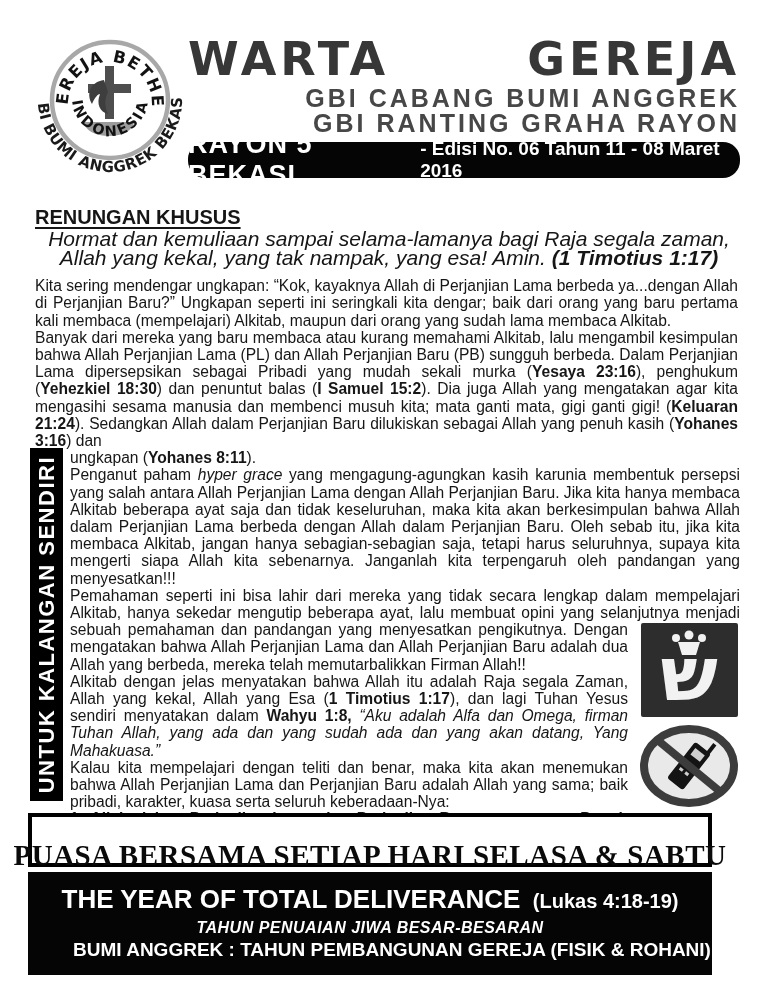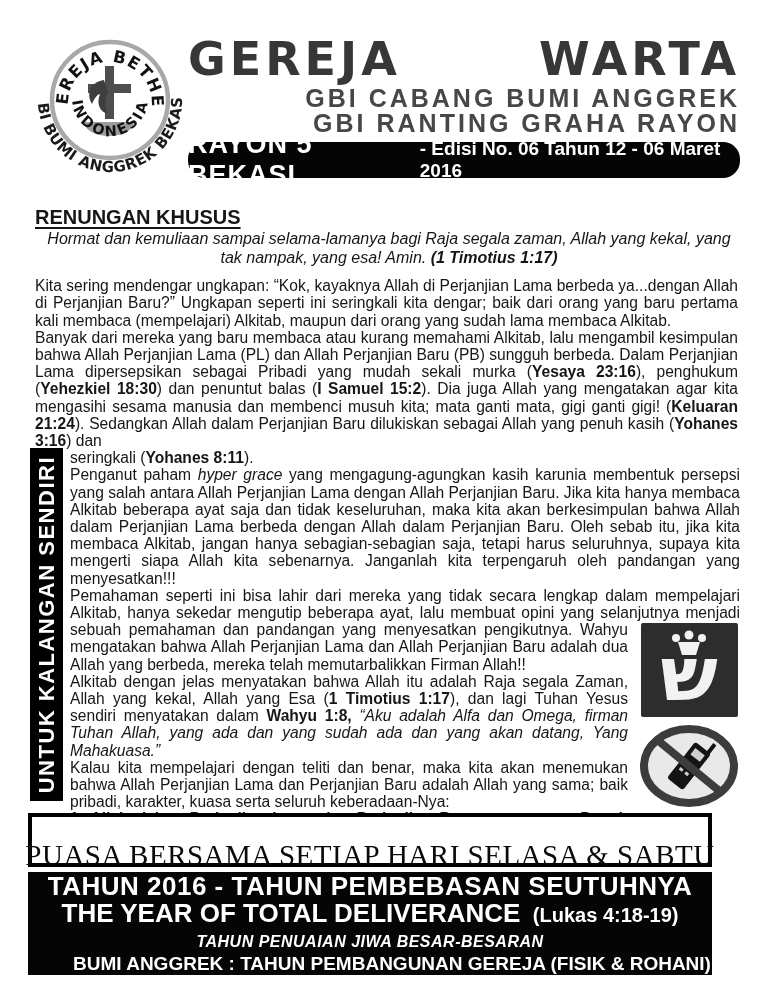--- a/index.html
+++ b/index.html
@@ -20,41 +20,41 @@
       align-items:center;justify-content:center;gap:10px;border-radius:17px;}
   .issue-primary{font-size:27px;font-weight:700;letter-spacing:1px;}
   .issue-secondary{font-size:19px;font-weight:700;}
 
   
   .article{position:absolute;left:0;top:12px;width:768px;height:1004px;
       font-size:15.6px;line-height:17.2px;color:#161616;z-index:1;}
   .section-label{display:inline-block;margin:194px 0 0 35px;font-size:20px;font-weight:800;
       line-height:22px;text-decoration:underline;text-decoration-thickness:2px;text-underline-offset:3px;}
   .article-title{font-size:35px;font-weight:800;text-align:center;line-height:38px;margin:1px 30px 0 35px;}
-  .quote{font-style:italic;text-align:center;font-size:16px;line-height:18.6px;margin:2px 26px 0 36px;}
+  .quote{font-style:italic;text-align:center;font-size:21px;line-height:18.6px;margin:2px 26px 0 36px;}
   p{margin:0;text-align:justify;}
   .top-block{margin:10px 30px 0 35px;}
   .main-block{margin:0 28px 0 70px;}
   .b{font-weight:700;}
   .i{font-style:italic;}
 
   .v-banner{position:absolute;left:30px;top:448px;width:33px;height:353px;background:#000;
       display:flex;align-items:center;justify-content:center;z-index:2;}
   .v-banner span{writing-mode:vertical-rl;text-orientation:mixed;transform:rotate(180deg);
       color:#fff;font-weight:700;font-size:22px;letter-spacing:1.5px;white-space:nowrap;}
 
   .side-figs{float:right;width:102px;margin:2px 0 4px 10px;display:flex;flex-direction:column;
       gap:8px;align-items:center;}
   .side-figs svg{display:block;}
 
   
   .fast-box{position:absolute;left:28px;top:813px;width:684px;height:54px;background:#fff;
       border:4px solid #000;box-sizing:border-box;display:flex;align-items:center;
       justify-content:center;z-index:3;}
-  .fast-box span{font-family:"Liberation Serif",serif;font-weight:400;font-size:29px;
+  .fast-box span{font-family:"Liberation Serif",serif;font-weight:700;font-size:29px;
       letter-spacing:0.5px;color:#0a0a0a;white-space:nowrap;margin-top:30px;}
   .year-box{position:absolute;left:28px;top:872px;width:684px;height:103px;background:#050505;
       color:#fff;display:flex;flex-direction:column;justify-content:center;align-items:center;
       z-index:3;text-align:center;}
   .year-l1{font-size:26px;font-weight:800;letter-spacing:0.5px;line-height:27px;}
   .year-l2{font-weight:800;line-height:27px;}
   .year-l2-main{font-size:26px;}
   .year-l2-ref{font-size:20px;margin-left:8px;}
   .year-l3{font-size:16px;font-style:italic;font-weight:700;line-height:23px;letter-spacing:0.5px;}
   .year-l4{font-size:19px;font-weight:800;line-height:22px;margin-left:44px;}
@@ -82,43 +82,43 @@
       <text font-family="DejaVu Sans, sans-serif" font-size="14.5" font-weight="bold" fill="#121212" letter-spacing="2.5">
         <textPath href="#arcBot" startOffset="50%" text-anchor="middle">INDONESIA</textPath>
       </text>
       <text font-family="DejaVu Sans, sans-serif" font-size="15" font-weight="bold" fill="#1a1a1a" letter-spacing="0.5">
         <textPath href="#arcOut" startOffset="50%" text-anchor="middle">GBI BUMI ANGGREK BEKASI</textPath>
       </text>
     </svg>
 
     <div class="mast-right">
       <div class="mast-title">
+        <span>WARTA</span>
         <span>GEREJA</span>
-        <span>WARTA</span>
       </div>
       <div class="mast-sub mast-sub1">GBI CABANG BUMI ANGGREK</div>
       <div class="mast-sub mast-sub2">GBI RANTING GRAHA RAYON</div>
       <div class="issue-bar">
         <span class="issue-primary">RAYON 5 BEKASI</span>
-        <span class="issue-secondary">- Edisi No. 06 Tahun 12 - 06 Maret 2016</span>
+        <span class="issue-secondary">- Edisi No. 06 Tahun 11 - 08 Maret 2016</span>
       </div>
     </div>
   </header>
 
   <article class="article">
     <span class="section-label">RENUNGAN KHUSUS</span>
     <p class="quote"><span>Hormat dan kemuliaan sampai selama-lamanya bagi Raja segala zaman, Allah yang kekal, yang tak nampak, yang esa! Amin. </span><span class="b">(1 Timotius 1:17)</span></p>
 
     <div class="top-block">
       <p><span>Kita sering mendengar ungkapan: “Kok, kayaknya Allah di Perjanjian Lama berbeda ya...dengan Allah di Perjanjian Baru?” Ungkapan seperti ini  seringkali kita dengar; baik dari orang yang baru pertama kali membaca (mempelajari) Alkitab, maupun dari orang yang sudah lama membaca Alkitab.</span></p>
       <p><span>Banyak dari mereka yang baru membaca atau kurang memahami Alkitab, lalu mengambil kesimpulan bahwa Allah Perjanjian Lama (PL) dan Allah Perjanjian Baru (PB) sungguh berbeda. Dalam Perjanjian Lama dipersepsikan sebagai Pribadi yang mudah sekali murka (</span><span class="b">Yesaya 23:16</span><span>), penghukum (</span><span class="b">Yehezkiel 18:30</span><span>) dan penuntut balas (</span><span class="b">I Samuel 15:2</span><span>). Dia juga Allah yang mengatakan agar kita mengasihi sesama manusia dan membenci musuh kita; mata ganti mata, gigi ganti gigi! (</span><span class="b">Keluaran 21:24</span><span>). Sedangkan Allah dalam Perjanjian Baru  dilukiskan sebagai Allah yang penuh kasih (</span><span class="b">Yohanes 3:16</span><span>) dan</span></p>
     </div>
 
     <div class="main-block">
-      <p><span>seringkali (</span><span class="b">Yohanes 8:11</span><span>).</span></p>
+      <p><span>ungkapan (</span><span class="b">Yohanes 8:11</span><span>).</span></p>
       <p><span>Penganut paham </span><span class="i">hyper grace</span><span> yang mengagung-agungkan kasih karunia membentuk  persepsi yang salah antara Allah Perjanjian Lama dengan Allah Perjanjian Baru. Jika kita hanya membaca Alkitab beberapa ayat saja dan tidak keseluruhan, maka kita akan berkesimpulan bahwa Allah dalam Perjanjian Lama berbeda dengan Allah dalam Perjanjian Baru. Oleh sebab itu, jika kita membaca Alkitab, jangan hanya sebagian-sebagian saja, tetapi harus seluruhnya, supaya kita mengerti siapa Allah kita sebenarnya. Janganlah kita terpengaruh oleh pandangan yang menyesatkan!!!</span></p>
       <p><span>Pemahaman seperti ini bisa lahir dari mereka yang tidak secara lengkap dalam mempelajari Alkitab, hanya sekedar mengutip beberapa ayat, lalu membuat opini yang selanjutnya menjadi sebuah pemahaman dan pandangan yang menyesatkan pengikutnya. </span>
   <span class="side-figs">
     <svg width="97" height="94" viewBox="0 0 97 94">
       <rect width="97" height="94" rx="2" fill="#2d2d2d"></rect>
       <text x="48" y="78" font-size="76" font-weight="bold" fill="#f2f2f2" text-anchor="middle" font-family="DejaVu Sans, sans-serif">ש</text>
       <g fill="#f2f2f2">
         <circle cx="48" cy="12" r="4.5"></circle>
         <circle cx="35" cy="15" r="4"></circle>
         <circle cx="61" cy="15" r="4"></circle>
@@ -132,37 +132,36 @@
         <rect x="41" y="18" width="20" height="46" rx="3" fill="#141414"></rect>
         <rect x="45" y="23" width="12" height="8" fill="#cfcfcf"></rect>
         <rect x="45" y="40" width="4" height="3" fill="#cfcfcf"></rect>
         <rect x="52" y="40" width="4" height="3" fill="#cfcfcf"></rect>
         <rect x="45" y="47" width="4" height="3" fill="#cfcfcf"></rect>
         <rect x="52" y="47" width="4" height="3" fill="#cfcfcf"></rect>
       </g>
       <line x1="17" y1="13" x2="85" y2="69" stroke="#3c3c3c" stroke-width="8"></line>
     </svg>
   </span>
-<span>Wahyu mengatakan bahwa Allah Perjanjian Lama dan Allah Perjanjian Baru adalah dua Allah yang berbeda, mereka telah memutarbalikkan Firman Allah!!</span></p>
+<span>Dengan mengatakan bahwa Allah Perjanjian Lama dan Allah Perjanjian Baru adalah dua Allah yang berbeda, mereka telah memutarbalikkan Firman Allah!!</span></p>
       <p><span>Alkitab dengan jelas menyatakan bahwa Allah itu adalah Raja segala Zaman, Allah yang kekal, Allah yang Esa (</span><span class="b">1 Timotius 1:17</span><span>), dan lagi Tuhan Yesus sendiri menyatakan dalam </span><span class="b">Wahyu 1:8, </span><span class="i">“Aku adalah Alfa dan Omega, firman Tuhan Allah, yang ada dan yang sudah ada dan yang akan datang, Yang Mahakuasa.”</span></p>
       <p><span>Kalau kita mempelajari dengan teliti dan benar, maka kita akan menemukan bahwa Allah Perjanjian Lama dan Perjanjian Baru adalah Allah yang sama; baik pribadi, karakter, kuasa serta seluruh keberadaan-Nya:</span></p>
       <p><span class="b">1. Allah dalam Perjanjian Lama dan Perjanjian Baru, sama-sama Penuh Kasih</span></p>
     </div>
   </article>
 
   <div class="v-banner">
     <span>UNTUK KALANGAN SENDIRI</span>
   </div>
 
   <div class="fast-box">
     <span>PUASA BERSAMA SETIAP HARI SELASA &amp; SABTU</span>
   </div>
 
   <div class="year-box">
-    <div class="year-l1">TAHUN 2016  -  TAHUN PEMBEBASAN SEUTUHNYA</div>
     <div class="year-l2">
       <span class="year-l2-main">THE YEAR OF TOTAL DELIVERANCE</span>
       <span class="year-l2-ref">(Lukas 4:18-19)</span>
     </div>
     <div class="year-l3">TAHUN PENUAIAN JIWA BESAR-BESARAN</div>
     <div class="year-l4">BUMI ANGGREK : TAHUN PEMBANGUNAN GEREJA (FISIK &amp; ROHANI)</div>
   </div>
 
 </div>
 

